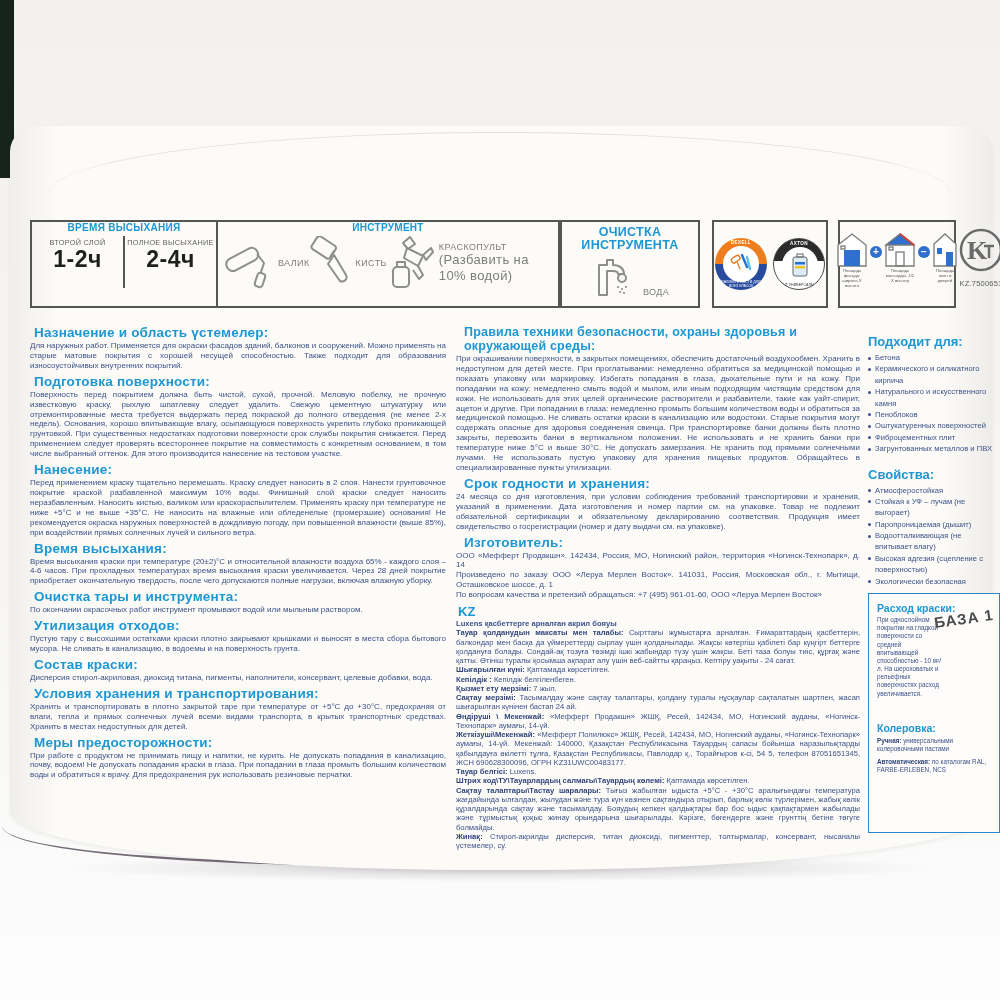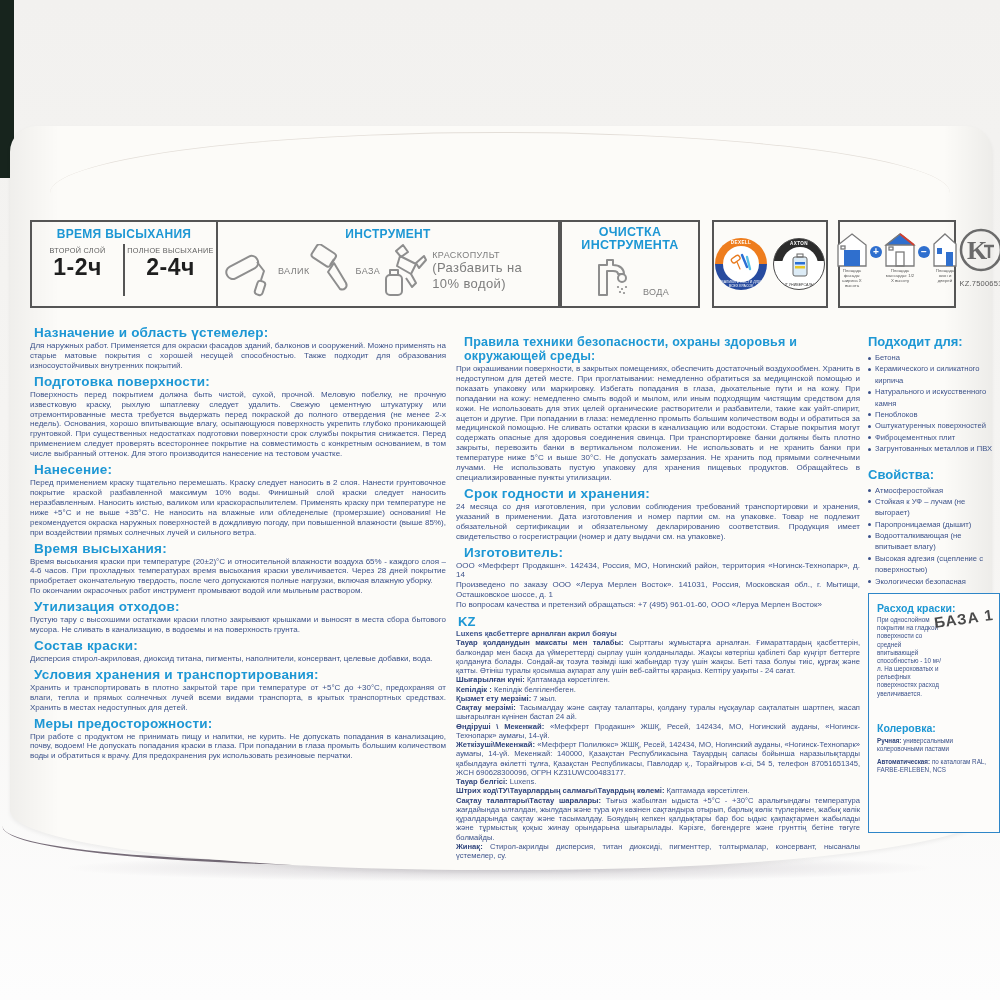--- a/index.html
+++ b/index.html
@@ -21,22 +21,22 @@
   .floor-shadow{position:absolute;left:60px;top:854px;width:880px;height:28px;
        background:radial-gradient(ellipse at center,rgba(115,105,120,.30),rgba(0,0,0,0) 70%);}
 
   
   .hbox{position:absolute;top:94px;height:88px;border:2px solid #555;box-sizing:border-box;}
   .b-dry{left:20px;width:188px;}
   .b-tools{left:206px;width:344px;}
   .b-clean{left:550px;width:140px;}
   .b-badges{left:702px;width:116px;}
   .b-houses{left:828px;width:118px;}
-  .h-title{display:block;text-align:center;color:#1d97d4;font-weight:bold;font-size:12px;
-       letter-spacing:.3px;margin-top:5px;}
+  .h-title{display:block;text-align:center;color:#1d97d4;font-weight:bold;font-size:10px;
+       letter-spacing:.3px;}
   .h-title.small{font-size:12.5px;line-height:1.05;margin-top:4px;}
   .d-cells{display:flex;height:52px;margin-top:3px;}
   .d-cell{flex:1;text-align:center;}
   .d-cell+.d-cell{border-left:2px solid #555;}
   .d-label{display:block;font-size:7.3px;color:#5f5f5f;letter-spacing:.3px;margin-top:2px;}
   .d-value{display:block;font-size:23px;font-weight:bold;color:#1f1f1f;letter-spacing:.5px;line-height:1.05;}
   .t-row{display:flex;align-items:center;justify-content:space-around;padding:2px 6px 0 6px;}
   .t-item{display:flex;align-items:center;gap:4px;}
   .t-label{font-size:9px;color:#7d7d7d;letter-spacing:.4px;}
   .t-note{font-size:13px;color:#7d7d7d;display:block;line-height:1.2;}
@@ -60,21 +60,21 @@
   .op{width:12px;height:12px;border-radius:50%;background:#2f6fce;color:#fff;font-size:10px;font-weight:bold;
       line-height:12px;text-align:center;margin-top:14px;flex:none;}
 
   
   .cert{position:absolute;left:946px;top:100px;width:50px;text-align:center;}
   .cert-code{display:block;font-size:7.5px;color:#5d5d5d;margin-top:1px;letter-spacing:.2px;}
 
   
   .col{position:absolute;top:196px;}
   .col-left{left:20px;width:416px;}
-  .col-mid{left:446px;width:404px;margin-top:10px;}
+  .col-mid{left:446px;width:404px;}
   .col-right{left:858px;width:132px;}
   .sec h3{color:#1d97d4;font-size:13.5px;font-weight:bold;margin:3px 0 1px 4px;letter-spacing:.2px;}
   .sec p{margin:0;font-size:8px;line-height:1.24;color:#3c528a;text-align:justify;}
   .col-mid .sec h3{margin-left:8px;}
   .col-mid .sec h3.mh{font-size:12.5px;}
   .kz-head{color:#1d97d4;font-size:13px;font-weight:bold;margin:4px 0 0 2px;}
   .kz p{margin:0;font-size:7.6px;line-height:1.22;color:#3c528a;text-align:justify;}
   .kz p b{color:#30457c;}
   .kz .kz-product{font-weight:bold;}
 
@@ -140,21 +140,21 @@
         <div class="t-item">
           <span>
             <svg width="42" height="54" viewBox="0 0 42 54">
                 <g fill="none" stroke="#8e8e8e" stroke-width="2" stroke-linejoin="round">
               <rect x="3" y="4" width="22" height="15" rx="3" transform="rotate(33 14 11)"></rect>
               <path d="M20 21 l4 -6"></path>
               <path d="M24 19 l12 20 c2 4 -2 8 -6 6 L18 28 Z"></path>
             </g>
               </svg>
           </span>
-          <span class="t-label">БАЗА</span>
+          <span class="t-label">КИСТЬ</span>
         </div>
         <div class="t-item">
           <span>
             <svg width="48" height="56" viewBox="0 0 48 56">
                 <g fill="none" stroke="#8e8e8e" stroke-width="2" stroke-linejoin="round">
               <path d="M16 8 l7 -6 5 7 -7 5 z"></path>
               <path d="M20 13 l16 8 -5 10 -14 -8 z"></path>
               <path d="M36 20 l8 -7 2 4 -7 8 z"></path>
               <path d="M31 31 l5 9 -4 4 -6 -9"></path>
               <rect x="6" y="32" width="16" height="20" rx="4"></rect>
@@ -290,20 +290,21 @@
       </section>
       <section class="sec">
         <h3>Нанесение:</h3>
         <p>Перед применением краску тщательно перемешать. Краску следует наносить в 2 слоя. Нанести грунтовочное покрытие краской разбавленной максимум 10% воды. Финишный слой краски следует наносить неразбавленным. Наносить кистью, валиком или краскораспылителем. Применять краску при температуре не ниже +5°С и не выше +35°С. Не наносить на влажные или обледенелые (промерзшие) основания! Не рекомендуется окраска наружных поверхностей в дождливую погоду, при повышенной влажности (выше 85%), при воздействии прямых солнечных лучей и сильного ветра.</p>
       </section>
       <section class="sec">
         <h3>Время высыхания:</h3>
         <p>Время высыхания краски при температуре (20±2)°С и относительной влажности воздуха 65% - каждого слоя – 4-6 часов. При прохладных температурах время высыхания краски увеличивается. Через 28 дней покрытие приобретает окончательную твердость, после чего допускаются полные нагрузки, включая влажную уборку.</p>
       </section>
       <section class="sec">
+        <h3>Очистка тары и инструмента:</h3>
         <p>По окончании окрасочных работ инструмент промывают водой или мыльным раствором.</p>
       </section>
       <section class="sec">
         <h3>Утилизация отходов:</h3>
         <p>Пустую тару с высохшими остатками краски плотно закрывают крышками и выносят в места сбора бытового мусора. Не сливать в канализацию, в водоемы и на поверхность грунта.</p>
       </section>
       <section class="sec">
         <h3>Состав краски:</h3>
         <p>Дисперсия стирол-акриловая, диоксид титана, пигменты, наполнители, консервант, целевые добавки, вода.</p>
       </section>

